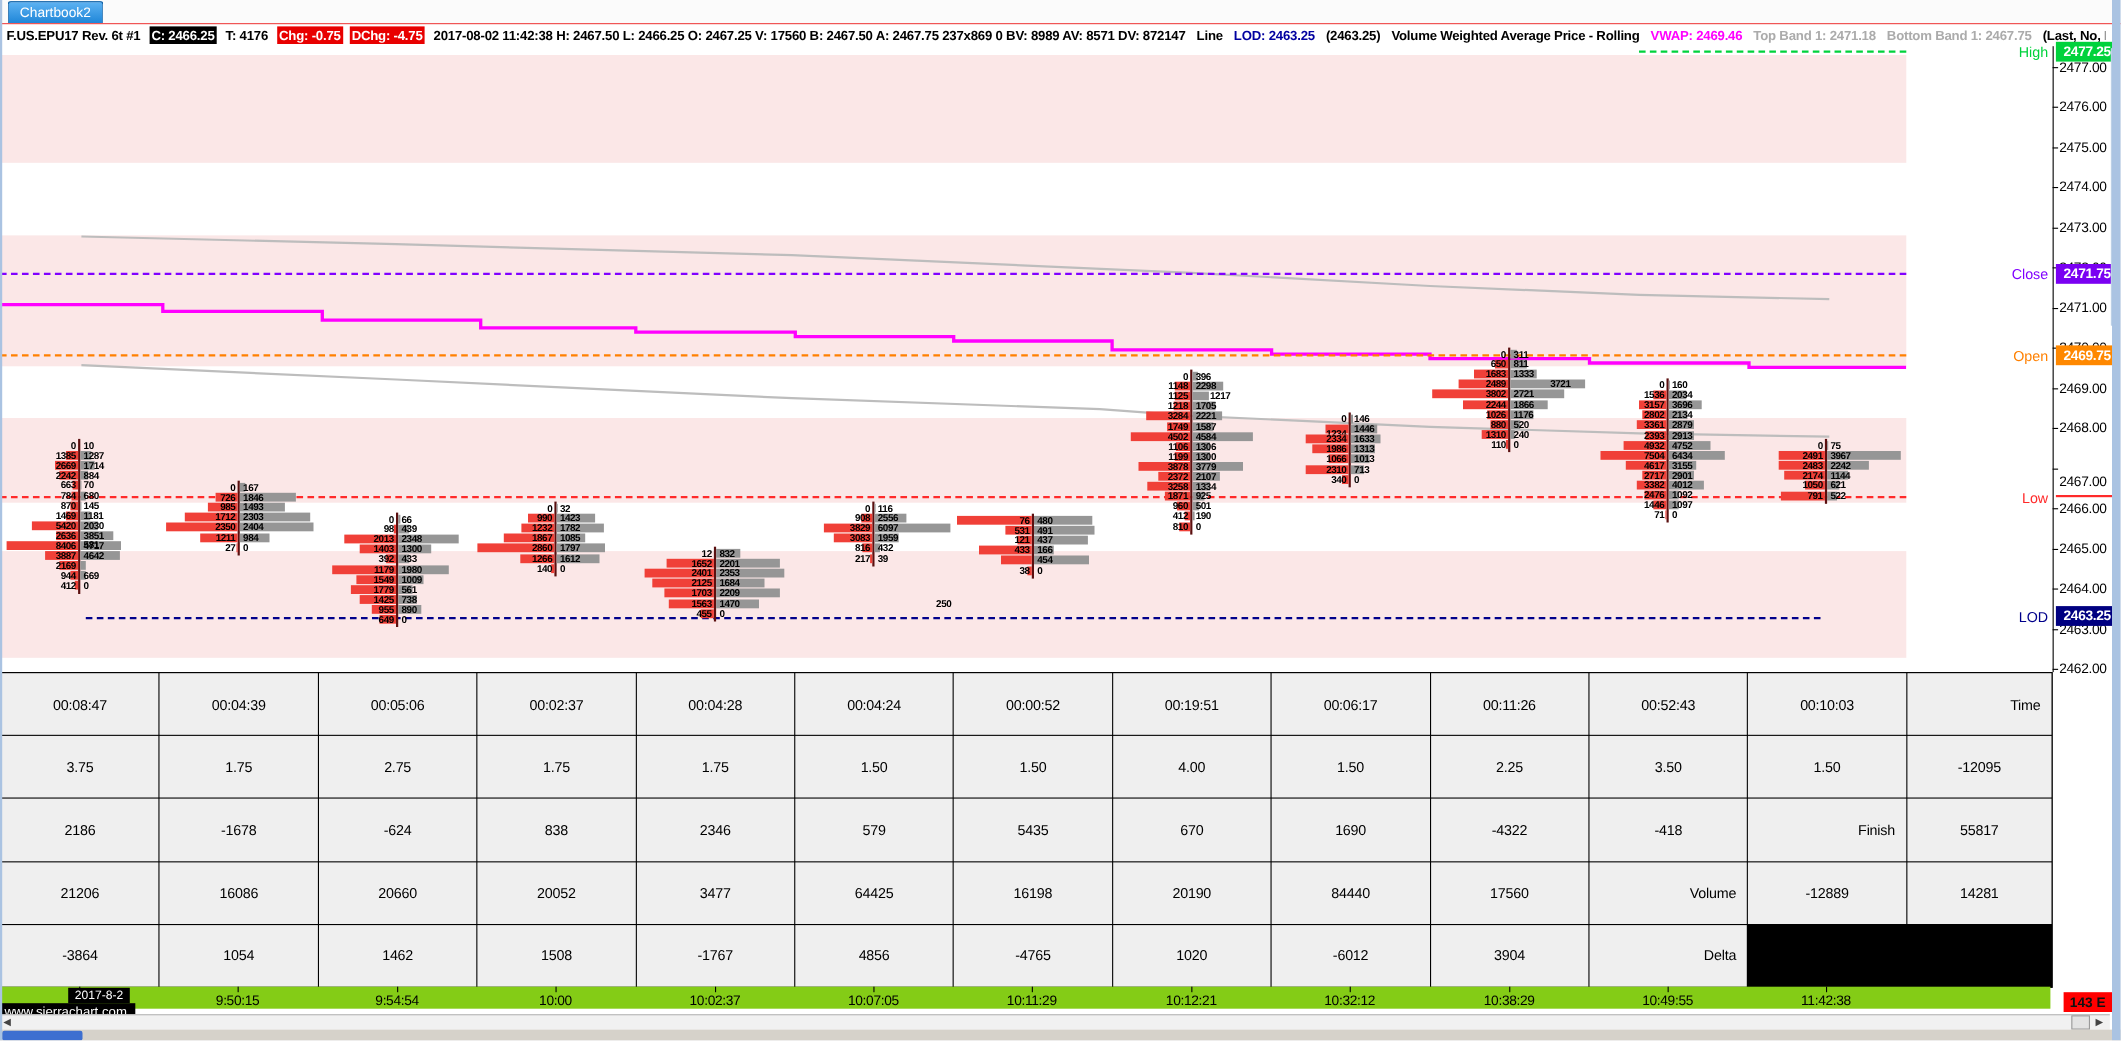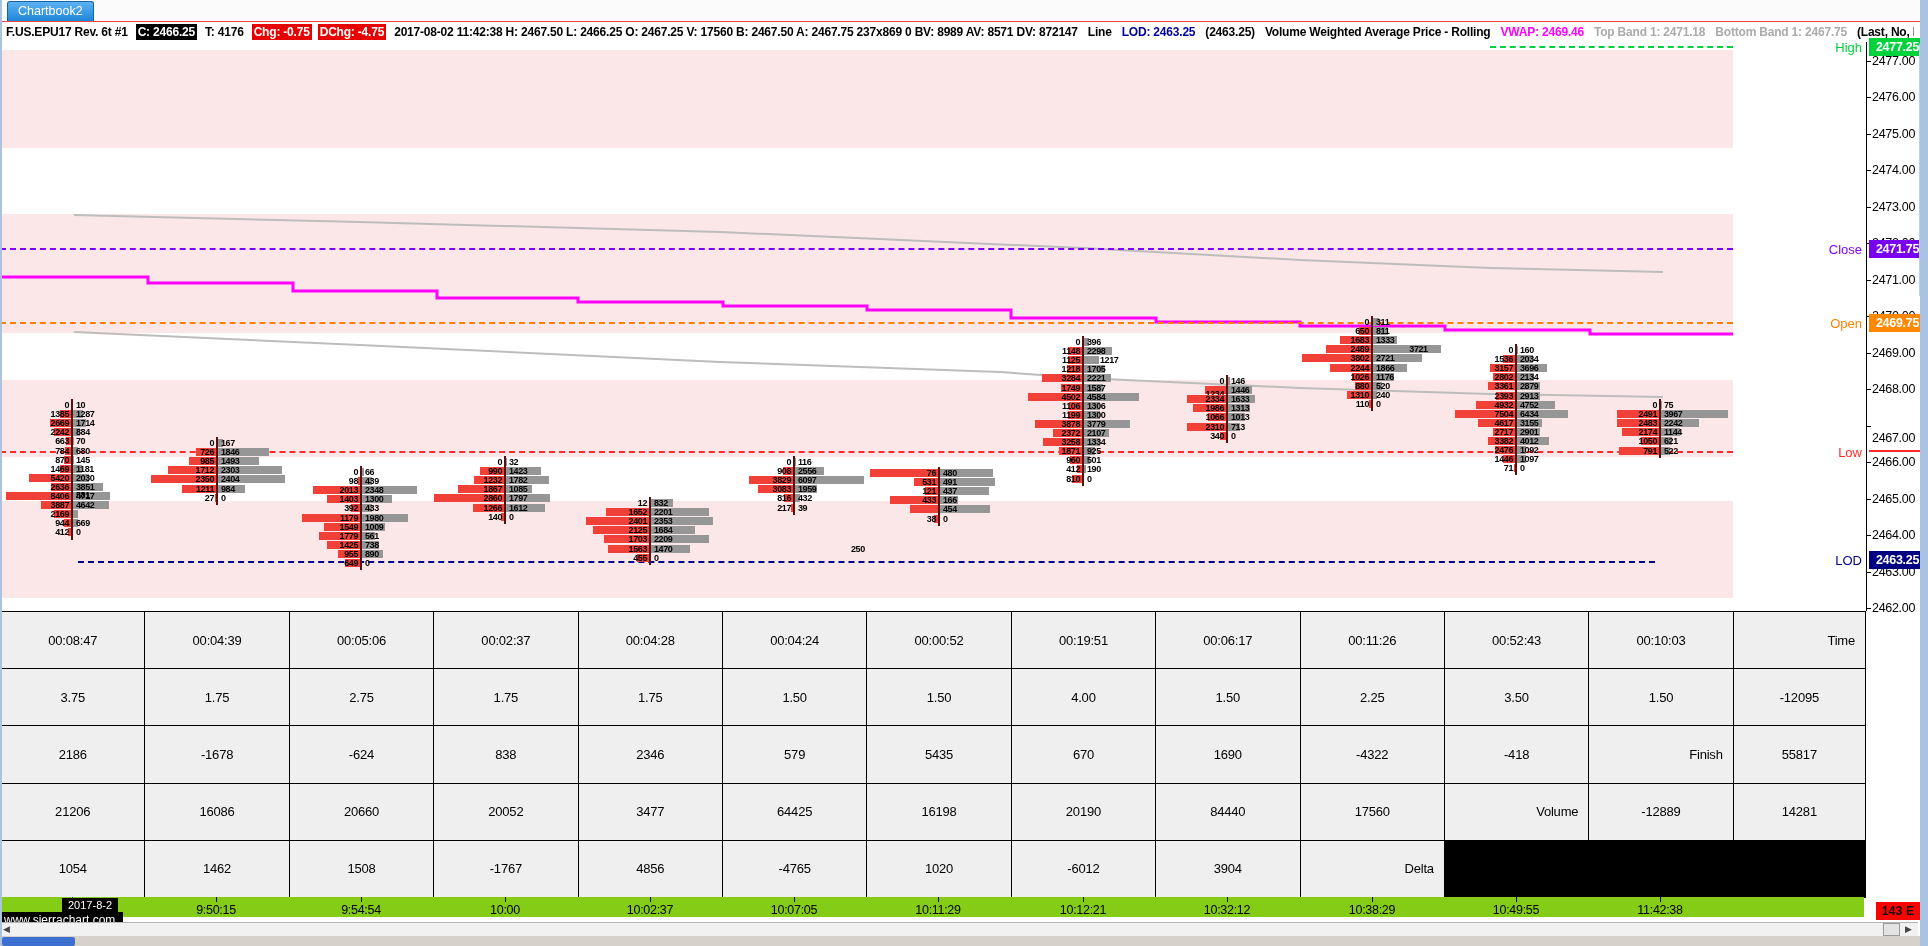--- a/index.html
+++ b/index.html
@@ -618,20 +618,21 @@
       <div class="cell">20052</div>
       <div class="cell">3477</div>
       <div class="cell">64425</div>
       <div class="cell">16198</div>
       <div class="cell">20190</div>
       <div class="cell">84440</div>
       <div class="cell">17560</div>
       <div class="cell rowlabel">Volume</div>
       <div class="cell">-12889</div>
       <div class="cell">14281</div>
+      <div class="cell">-3864</div>
       <div class="cell">1054</div>
       <div class="cell">1462</div>
       <div class="cell">1508</div>
       <div class="cell">-1767</div>
       <div class="cell">4856</div>
       <div class="cell">-4765</div>
       <div class="cell">1020</div>
       <div class="cell">-6012</div>
       <div class="cell">3904</div>
       <div class="cell rowlabel">Delta</div>

